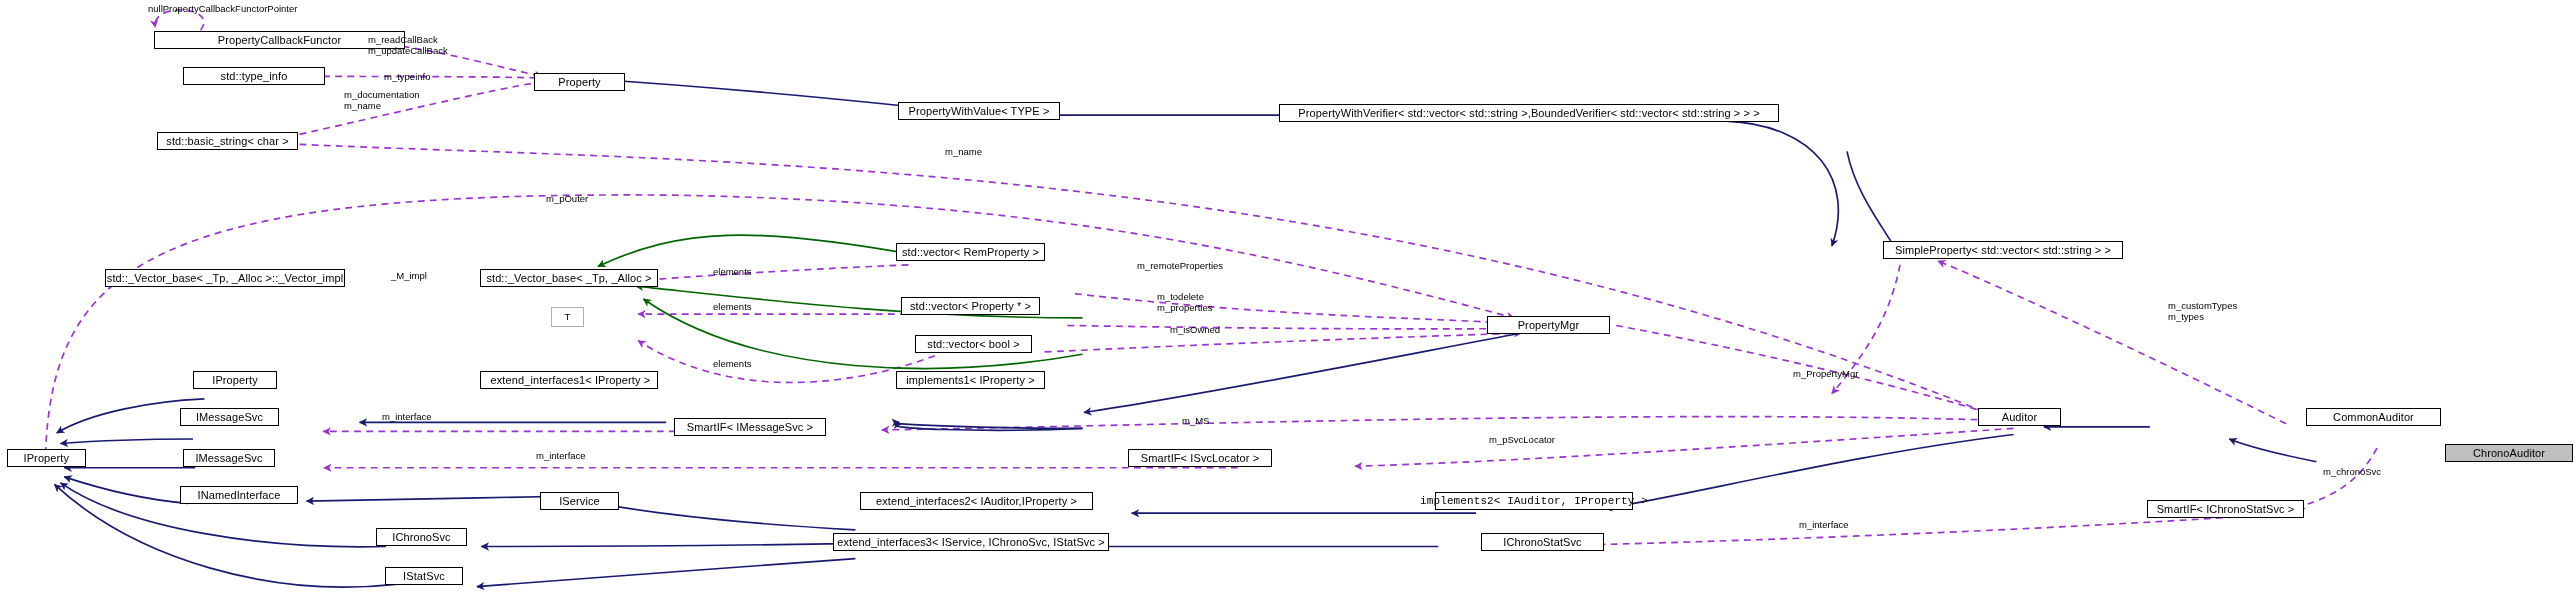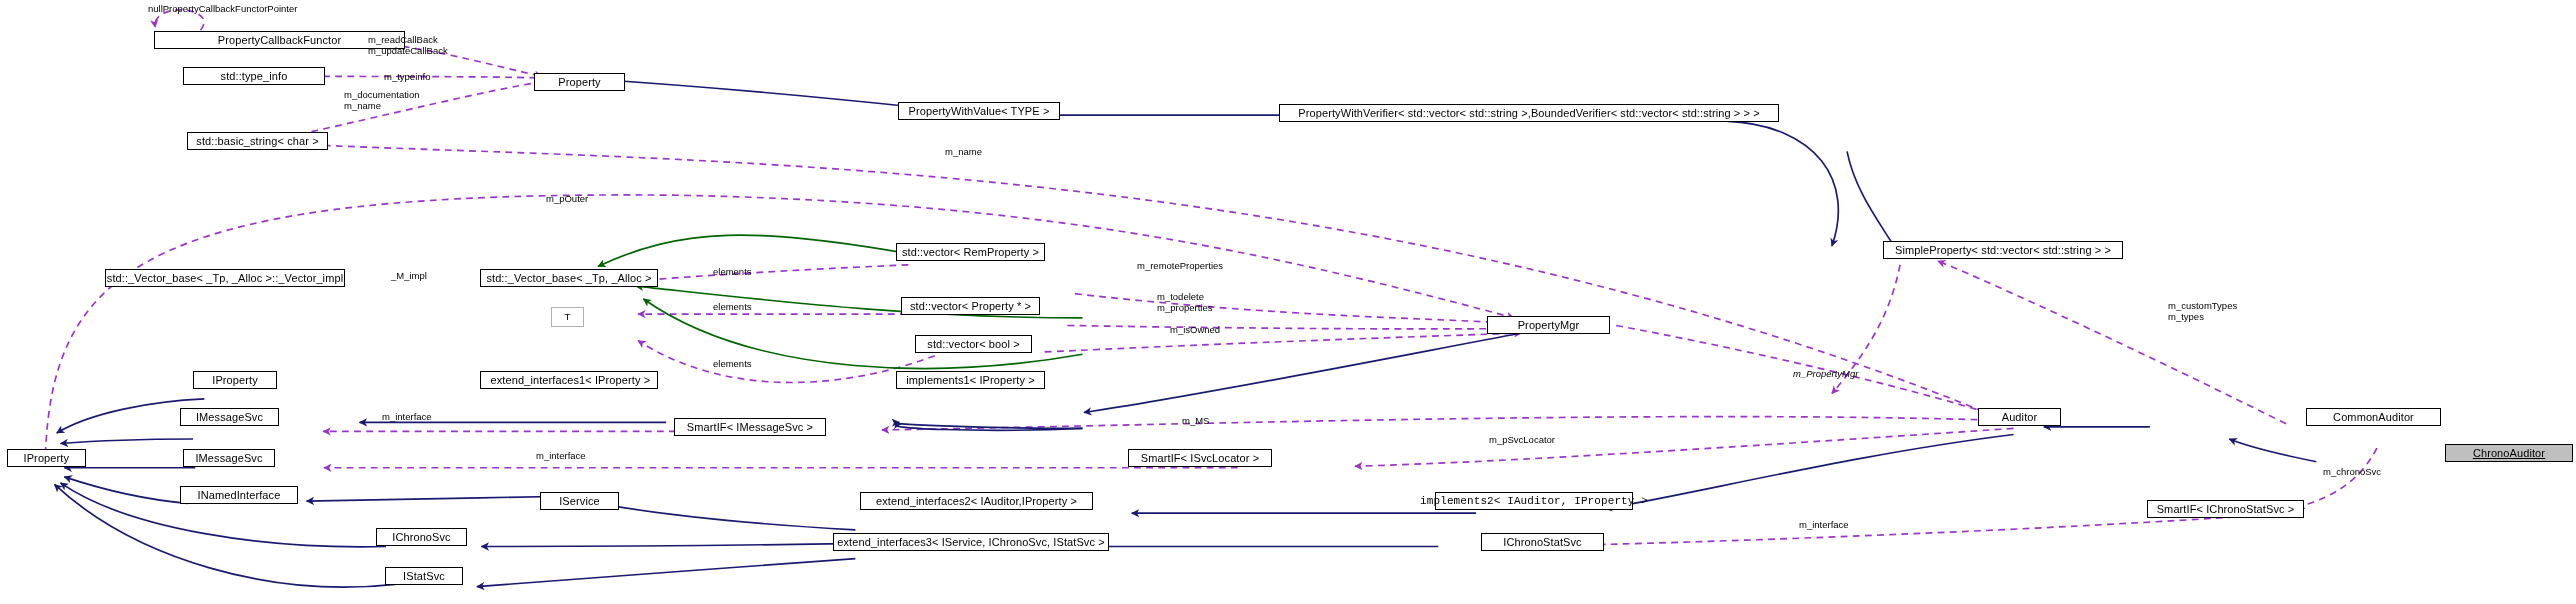--- a/index.html
+++ b/index.html
@@ -35,21 +35,20 @@
     display: flex;
     align-items: center;
     justify-content: center;
     padding: 0 5.3px;
     height: 18px;
     letter-spacing: 0.1px;
   }
   .node.current {
     background: #bfbfbf;
     border-color: #000000;
-    text-decoration: underline;
   }
   .node.tparam {
     border: 0.8px solid #b0b0b0;
     background: #ffffff;
     color: #000000;
     font-size: 9.8px;
     padding: 0 4.5px;
     height: 19.7px;
   }
   .elabel {
@@ -175,21 +174,21 @@
       <path d="M2500,322 C2480,290 2450,250 2440,200"></path>
     </g>
   </svg>
 
   <div id="nodes-layer">
       <div class="node" style="left: 154px; top: 31px; width: 251px;">PropertyCallbackFunctor</div>
       <div class="node" style="left: 183px; top: 67px; width: 142px;">std::type_info</div>
       <div class="node" style="left: 534px; top: 73px; width: 91px;">Property</div>
       <div class="node" style="left: 898px; top: 102px; width: 162px;">PropertyWithValue&lt; TYPE &gt;</div>
       <div class="node" style="left: 1279px; top: 104px; width: 500px;">PropertyWithVerifier&lt; std::vector&lt; std::string &gt;,BoundedVerifier&lt; std::vector&lt; std::string &gt; &gt; &gt;</div>
-      <div class="node" style="left: 157px; top: 132px; width: 141px; margin-left: 30px;">std::basic_string&lt; char &gt;</div>
+      <div class="node" style="left: 157px; top: 132px; width: 141px;">std::basic_string&lt; char &gt;</div>
       <div class="node" style="left: 1883px; top: 241px; width: 240px;">SimpleProperty&lt; std::vector&lt; std::string &gt; &gt;</div>
       <div class="node" style="left: 105px; top: 269px; width: 240px;">std::_Vector_base&lt; _Tp, _Alloc &gt;::_Vector_impl</div>
       <div class="node" style="left: 480px; top: 269px; width: 178px;">std::_Vector_base&lt; _Tp, _Alloc &gt;</div>
       <div class="node" style="left: 896px; top: 243px; width: 149px;">std::vector&lt; RemProperty &gt;</div>
       <div class="node" style="left: 901px; top: 297px; width: 139px;">std::vector&lt; Property * &gt;</div>
       <div class="node" style="left: 915px; top: 335px; width: 117px;">std::vector&lt; bool &gt;</div>
       <div class="node tparam" style="left: 551px; top: 307px; width: 33px;">T</div>
       <div class="node" style="left: 1487px; top: 316px; width: 123px;">PropertyMgr</div>
       <div class="node" style="left: 193px; top: 371px; width: 84px;">IProperty</div>
       <div class="node" style="left: 480px; top: 371px; width: 178px; padding-left: 8px;">extend_interfaces1&lt; IProperty &gt;</div>
@@ -222,21 +221,21 @@
       <div class="elabel" style="left: 945px; top: 146px; white-space: pre;">m_name</div>
       <div class="elabel" style="left: 546px; top: 193px; white-space: pre;">m_pOuter</div>
       <div class="elabel" style="left: 391px; top: 270px; white-space: pre;">_M_impl</div>
       <div class="elabel" style="left: 713px; top: 266px; white-space: pre;">elements</div>
       <div class="elabel" style="left: 713px; top: 301px; white-space: pre;">elements</div>
       <div class="elabel" style="left: 713px; top: 358px; white-space: pre;">elements</div>
       <div class="elabel" style="left: 1137px; top: 260px; white-space: pre;">m_remoteProperties</div>
       <div class="elabel" style="left: 1157px; top: 291px; white-space: pre;">m_todelete
 m_properties</div>
       <div class="elabel" style="left: 1170px; top: 324px; white-space: pre;">m_isOwned</div>
-      <div class="elabel" style="left: 1793px; top: 368px; white-space: pre; font-style: italic;">m_PropertyMgr</div>
+      <div class="elabel" style="left: 1793px; top: 368px; white-space: pre;">m_PropertyMgr</div>
       <div class="elabel" style="left: 2168px; top: 300px; white-space: pre;">m_customTypes
 m_types</div>
       <div class="elabel" style="left: 382px; top: 411px; white-space: pre;">m_interface</div>
       <div class="elabel" style="left: 1182px; top: 415px; white-space: pre;">m_MS</div>
       <div class="elabel" style="left: 536px; top: 450px; white-space: pre;">m_interface</div>
       <div class="elabel" style="left: 1489px; top: 434px; white-space: pre;">m_pSvcLocator</div>
       <div class="elabel" style="left: 2323px; top: 466px; white-space: pre;">m_chronoSvc</div>
       <div class="elabel" style="left: 1799px; top: 519px; white-space: pre;">m_interface</div>
     </div>
 </div>

